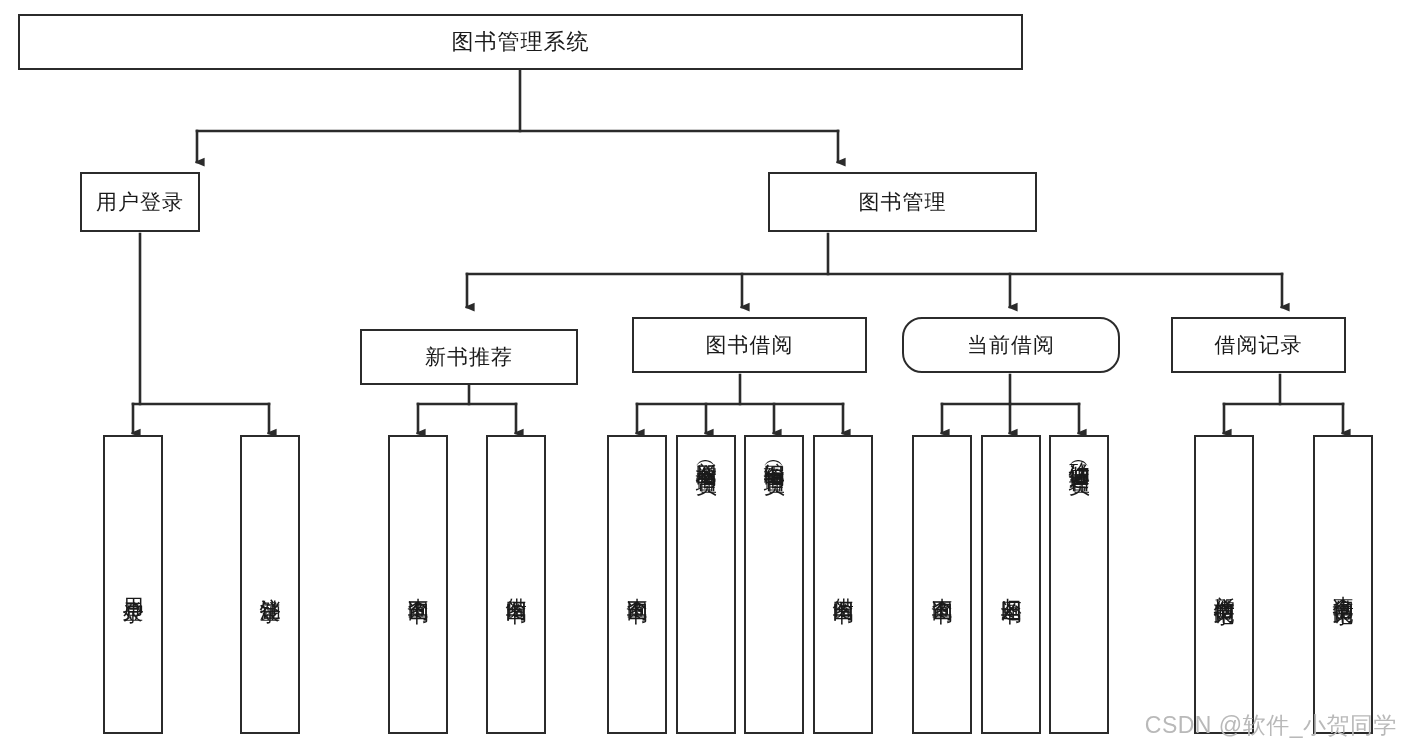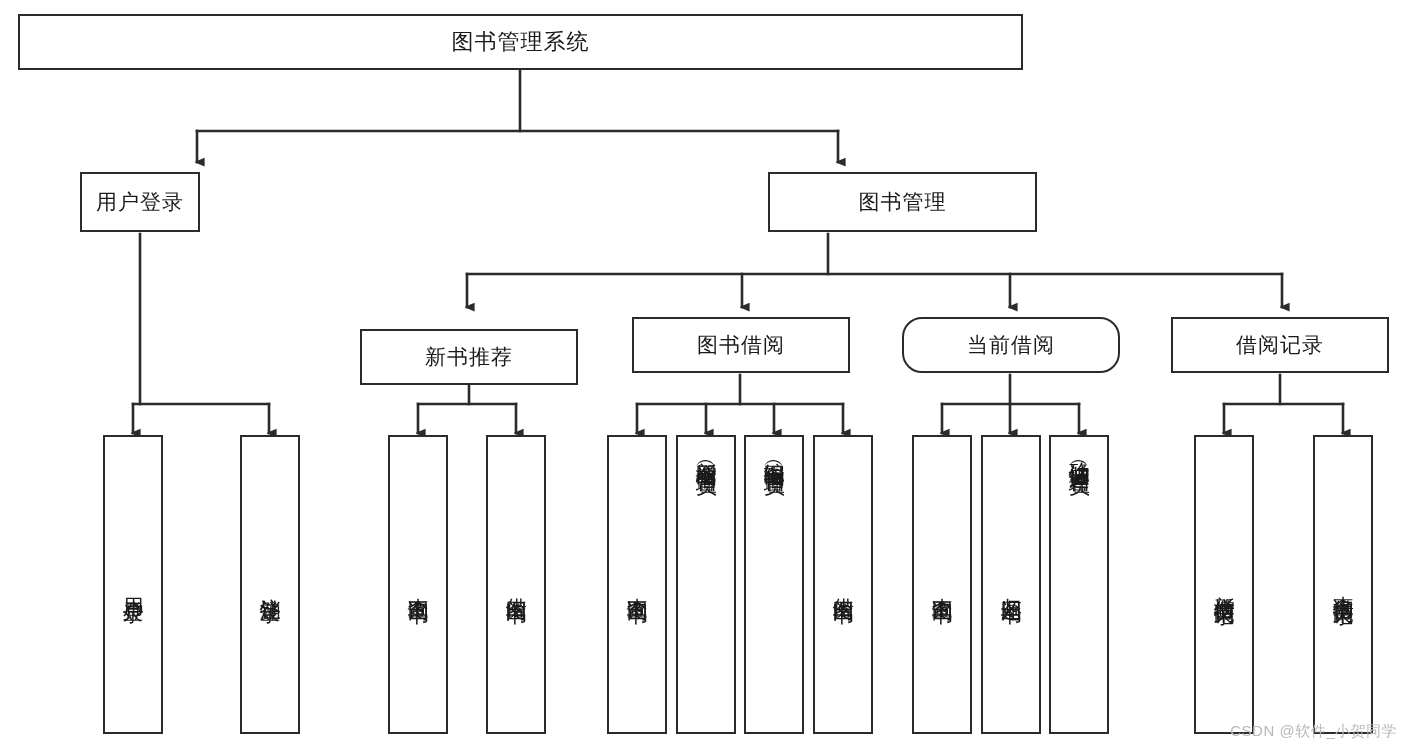--- a/index.html
+++ b/index.html
@@ -63,21 +63,21 @@
   }
   
   .node.vert.vcenter {
     align-items: center;
     padding-top: 0;
   }
   #watermark {
     position: absolute;
     right: 8px;
     bottom: 6px;
-    font-size: 15px;
+    font-size: 23px;
     color: #b9b9b9;
     letter-spacing: 0.5px;
     white-space: nowrap;
     user-select: none;
   }
 </style>
 </head>
 <body>
 
 <div id="canvas">
@@ -143,29 +143,29 @@
   </div>
 
   <div class="node horiz" style="left:732px; top:172px; width:269px; height:60px;margin-left:36px;">
     <span>图书管理</span>
   </div>
 
   <div class="node horiz" style="left:360px; top:329px; width:218px; height:56px;">
     <span>新书推荐</span>
   </div>
 
-  <div class="node horiz" style="left:632px; top:317px; width:218px; height:56px;">
+  <div class="node horiz" style="left:632px; top:317px; width:235px; height:56px;">
     <span>图书借阅</span>
   </div>
 
   <div class="node horiz" style="left:902px; top:317px; width:218px; height:56px;border-radius:20px;">
     <span>当前借阅</span>
   </div>
 
-  <div class="node horiz" style="left:1171px; top:317px; width:218px; height:56px;">
+  <div class="node horiz" style="left:1171px; top:317px; width:175px; height:56px;">
     <span>借阅记录</span>
   </div>
 
   <div class="node vert vcenter" style="left:103px; top:435px; width:60px; height:299px;">
     <span class="vtext">用户登录</span>
   </div>
 
   <div class="node vert vcenter" style="left:240px; top:435px; width:60px; height:299px;">
     <span class="vtext">注销登录</span>
   </div>

